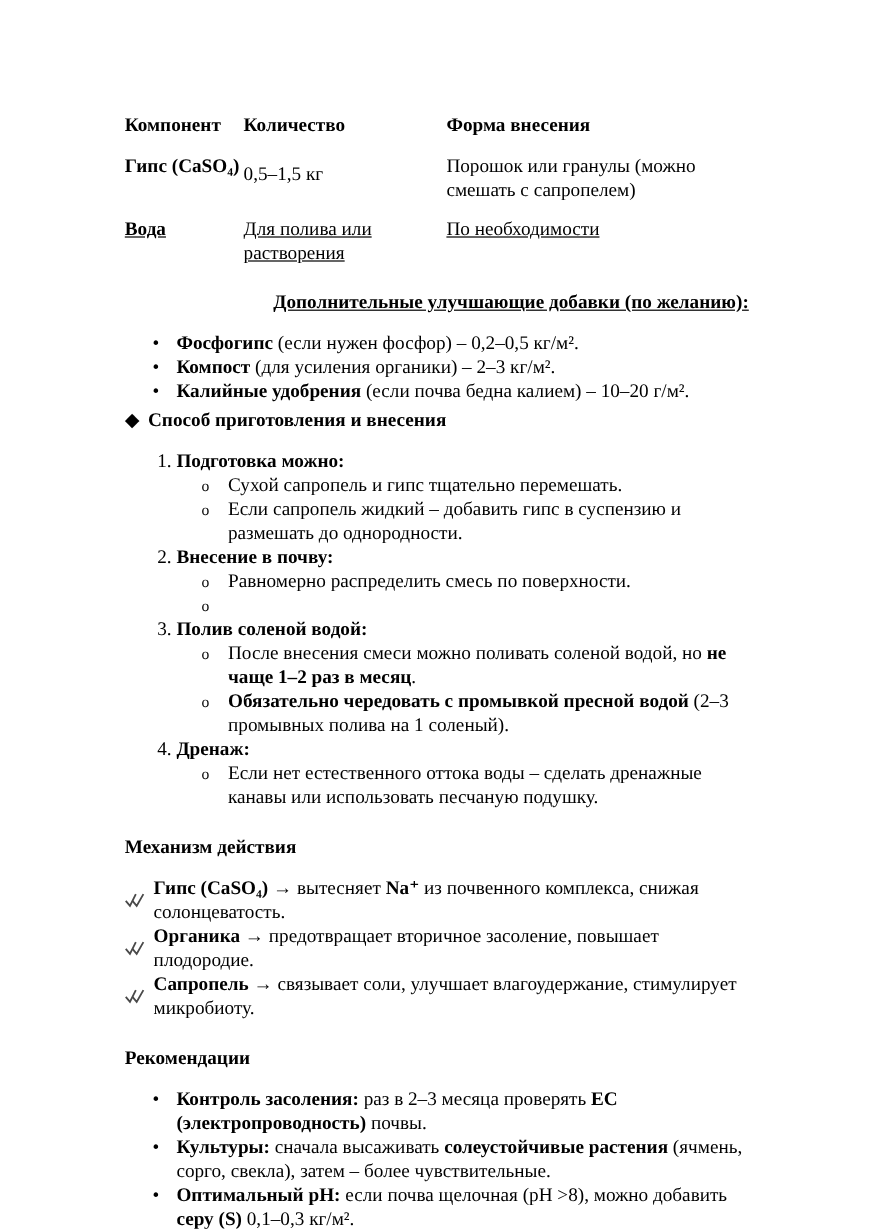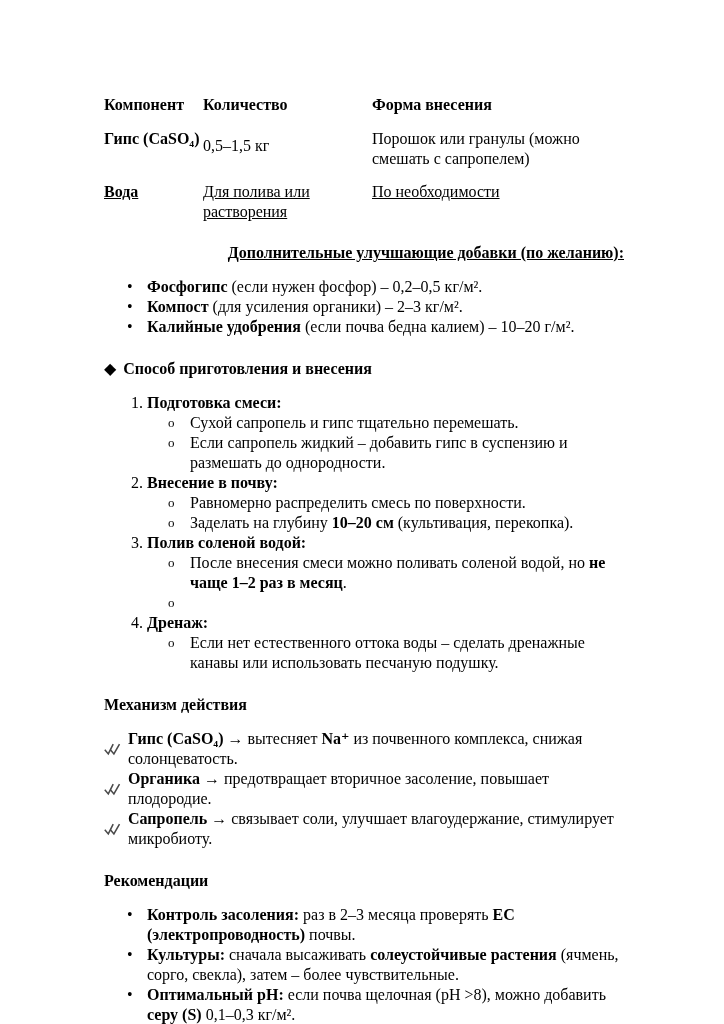--- a/index.html
+++ b/index.html
@@ -75,61 +75,61 @@
     <div class="bitem">
       <span class="bmark">•</span>
       <span class="btext"><b>Компост</b><span> (для усиления органики) – 2–3 кг/м².</span></span>
     </div>
     <div class="bitem">
       <span class="bmark">•</span>
       <span class="btext"><b>Калийные удобрения</b><span> (если почва бедна калием) – 10–20 г/м².</span></span>
     </div>
   </div>
 
-  <div class="h-diamond" style="margin-top:22px;">
+  <div class="h-diamond" style="margin-top:4px;">
     <span class="dmark">◆</span><span>Способ приготовления и внесения</span>
   </div>
 
   <div class="nlist">
     <div class="nitem">
       <span class="nmark">1.</span>
-      <span class="ntitle">Подготовка смеси:</span>
+      <span class="ntitle">Подготовка можно:</span>
     </div>
     <div class="sitem">
       <span class="smark">o</span>
       <span class="stext"><span>Сухой сапропель и гипс тщательно перемешать.</span></span>
     </div>
     <div class="sitem">
       <span class="smark">o</span>
       <span class="stext"><span>Если сапропель жидкий – добавить гипс в суспензию и размешать до однородности.</span></span>
     </div>
 
     <div class="nitem">
       <span class="nmark">2.</span>
       <span class="ntitle">Внесение в почву:</span>
     </div>
     <div class="sitem">
       <span class="smark">o</span>
       <span class="stext"><span>Равномерно распределить смесь по поверхности.</span></span>
     </div>
     <div class="sitem">
       <span class="smark">o</span>
-      <span class="stext"><span>Заделать на глубину </span><b>10–20 см</b><span> (культивация, перекопка).</span></span>
     </div>
 
     <div class="nitem">
       <span class="nmark">3.</span>
       <span class="ntitle">Полив соленой водой:</span>
     </div>
     <div class="sitem">
       <span class="smark">o</span>
       <span class="stext"><span>После внесения смеси можно поливать соленой водой, но </span><b>не чаще 1–2 раз в месяц</b><span>.</span></span>
     </div>
     <div class="sitem">
       <span class="smark">o</span>
+      <span class="stext"><b>Обязательно чередовать с промывкой пресной водой</b><span> (2–3 промывных полива на 1 соленый).</span></span>
     </div>
 
     <div class="nitem">
       <span class="nmark">4.</span>
       <span class="ntitle">Дренаж:</span>
     </div>
     <div class="sitem">
       <span class="smark">o</span>
       <span class="stext"><span>Если нет естественного оттока воды – сделать дренажные канавы или использовать песчаную подушку.</span></span>
     </div>

